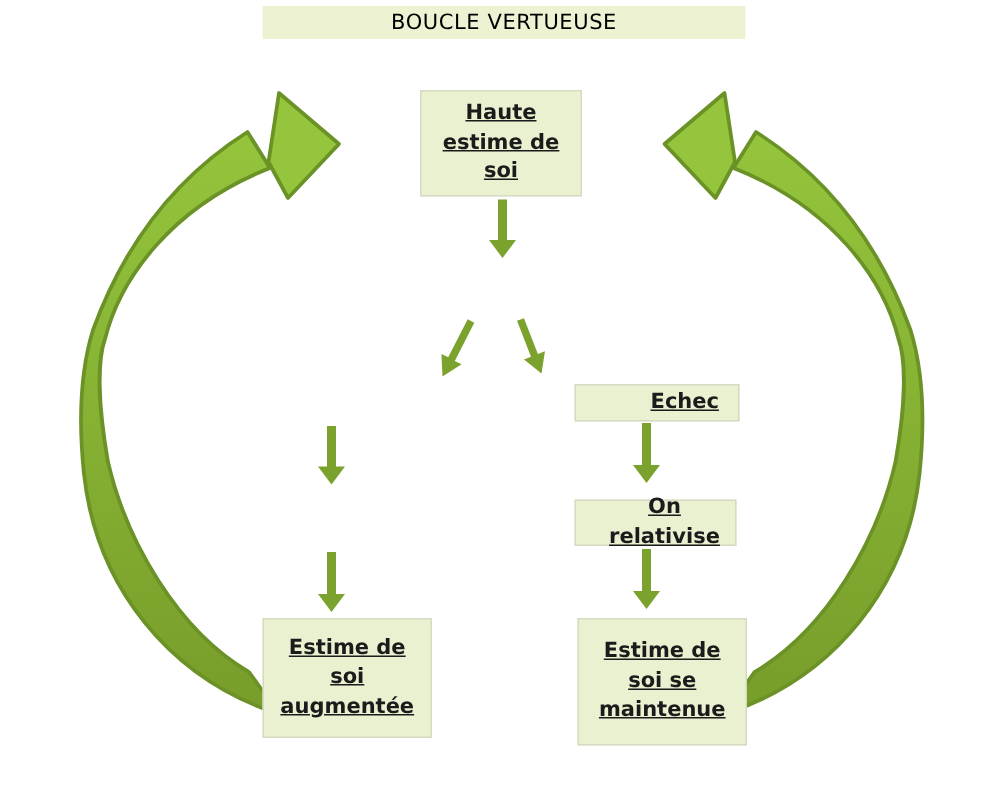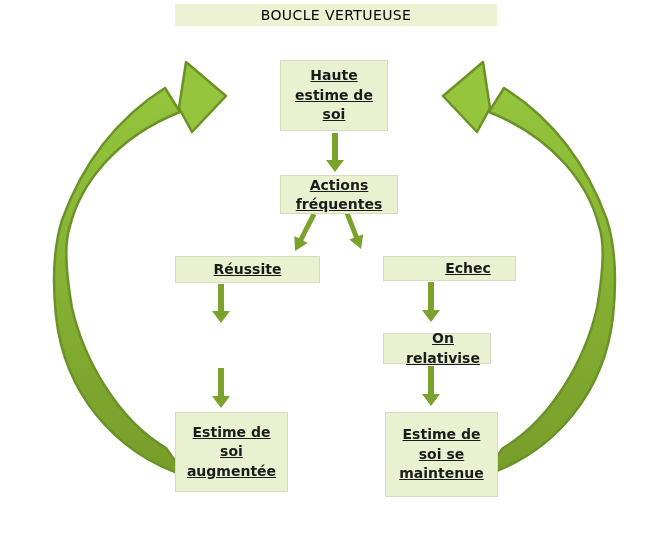--- a/index.html
+++ b/index.html
@@ -15,21 +15,21 @@
     text-align:center;white-space:pre-line;box-sizing:border-box;text-decoration:underline;
   }
   .title{
     position:absolute;left:175px;top:4px;width:322px;height:22px;
     background:var(--title-fill);display:flex;align-items:center;justify-content:center;
     color:#000;font-weight:normal;font-size:14px;letter-spacing:.4px;
   }
   .b-haute      {left:280px;top:60px; width:108px;height:71px;}
   .b-actions    {left:280px;top:175px;width:118px;height:39px;line-height:1.3;}
   .b-reussite   {left:175px;top:256px;width:145px;height:27px;}
-  .b-echec      {left:383px;top:256px;width:133px;height:25px;padding-left:37px;}
+  .b-echec      {left:383px;top:256px;width:110px;height:25px;padding-left:37px;}
   .b-felicite   {left:173px;top:333px;width:113px;height:32px;}
   .b-relativise {left:383px;top:333px;width:108px;height:31px;padding-left:12px;}
   .b-augmentee  {left:175px;top:412px;width:113px;height:80px;}
   .b-maintenue  {left:385px;top:412px;width:113px;height:85px;}
 </style>
 </head>
 <body>
 
 <div class="stage">
 
@@ -65,24 +65,21 @@
       <path d="M 428,366 L 434,366 L 434,394 L 440,394 L 431,406 L 422,394 L 428,394 Z"></path>
     </g>
   </svg>
 
   <div class="title">BOUCLE VERTUEUSE</div>
 
   <div class="box b-haute">Haute
 estime de
 soi</div>
 
-  <div class="box b-actions">Actions
-fréquentes</div>
 
-  <div class="box b-reussite">Réussite</div>
 
   <div class="box b-echec">Echec</div>
 
 
   <div class="box b-relativise">On relativise</div>
 
   <div class="box b-augmentee">Estime de
 soi
 augmentée</div>
 

